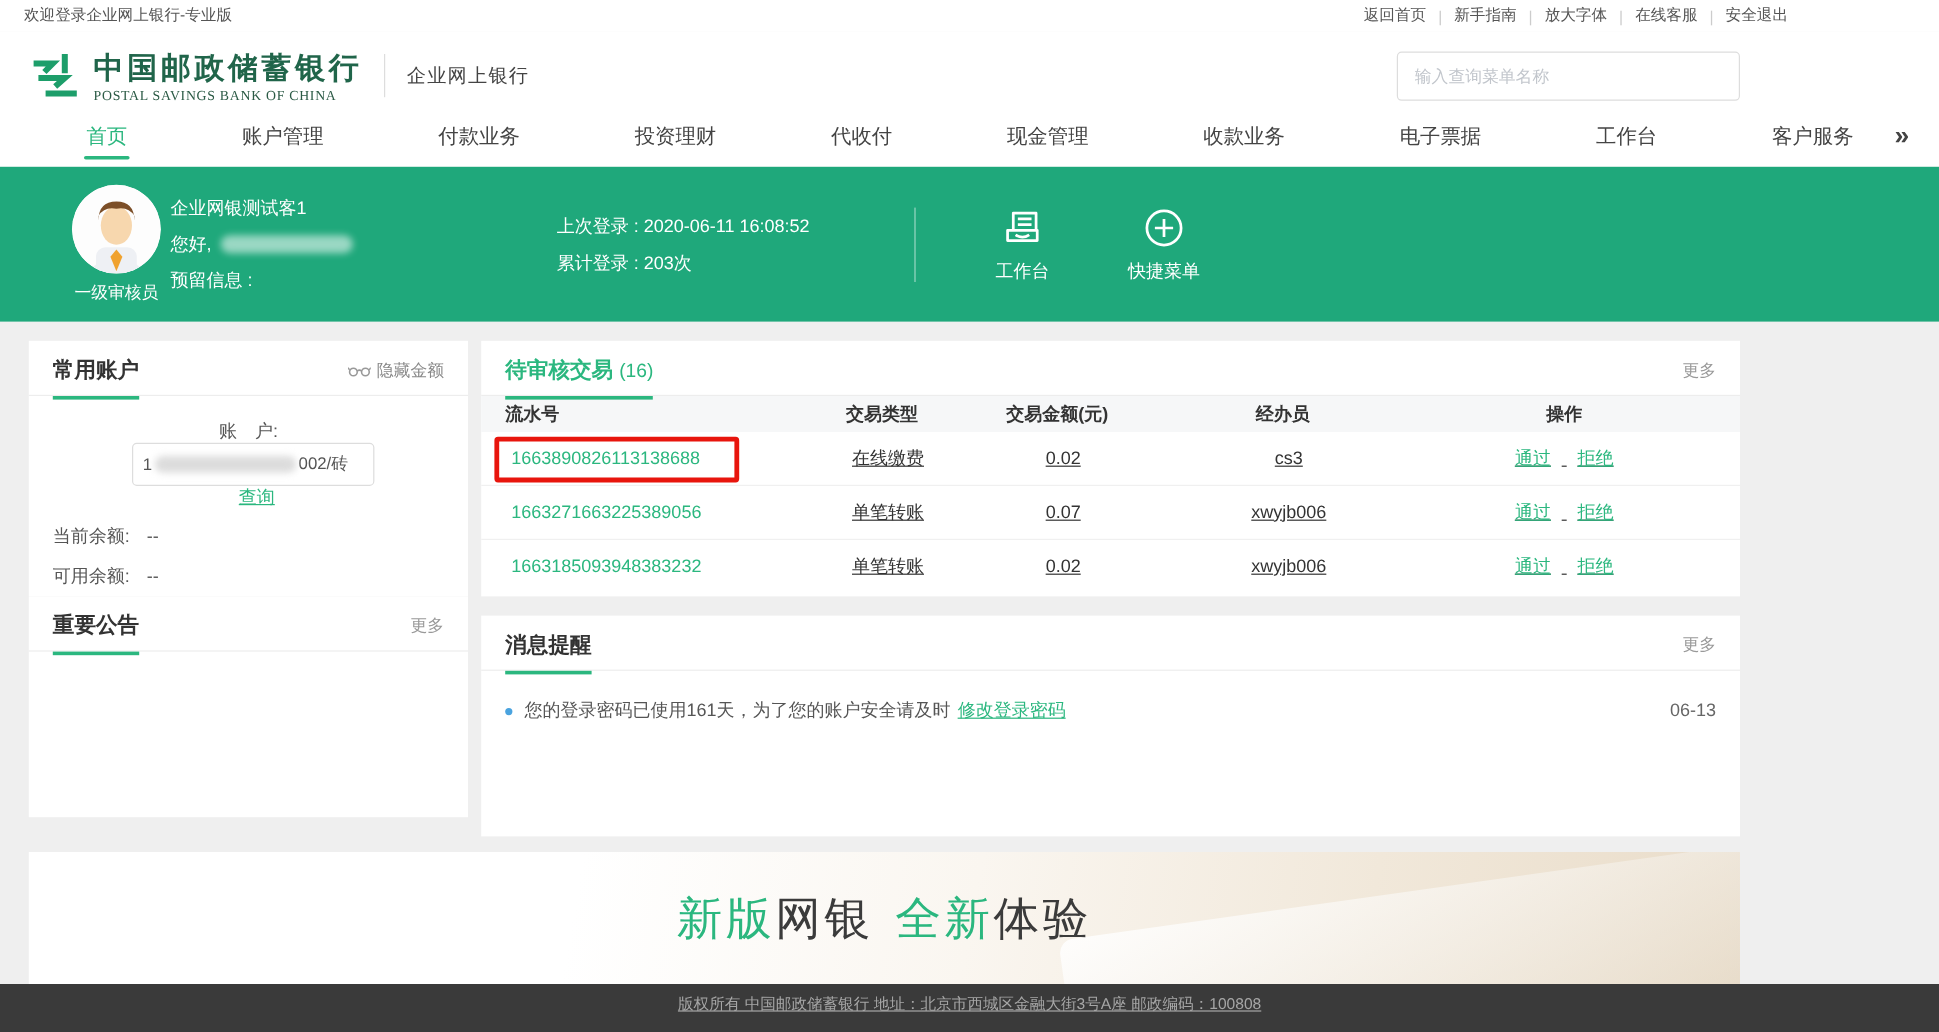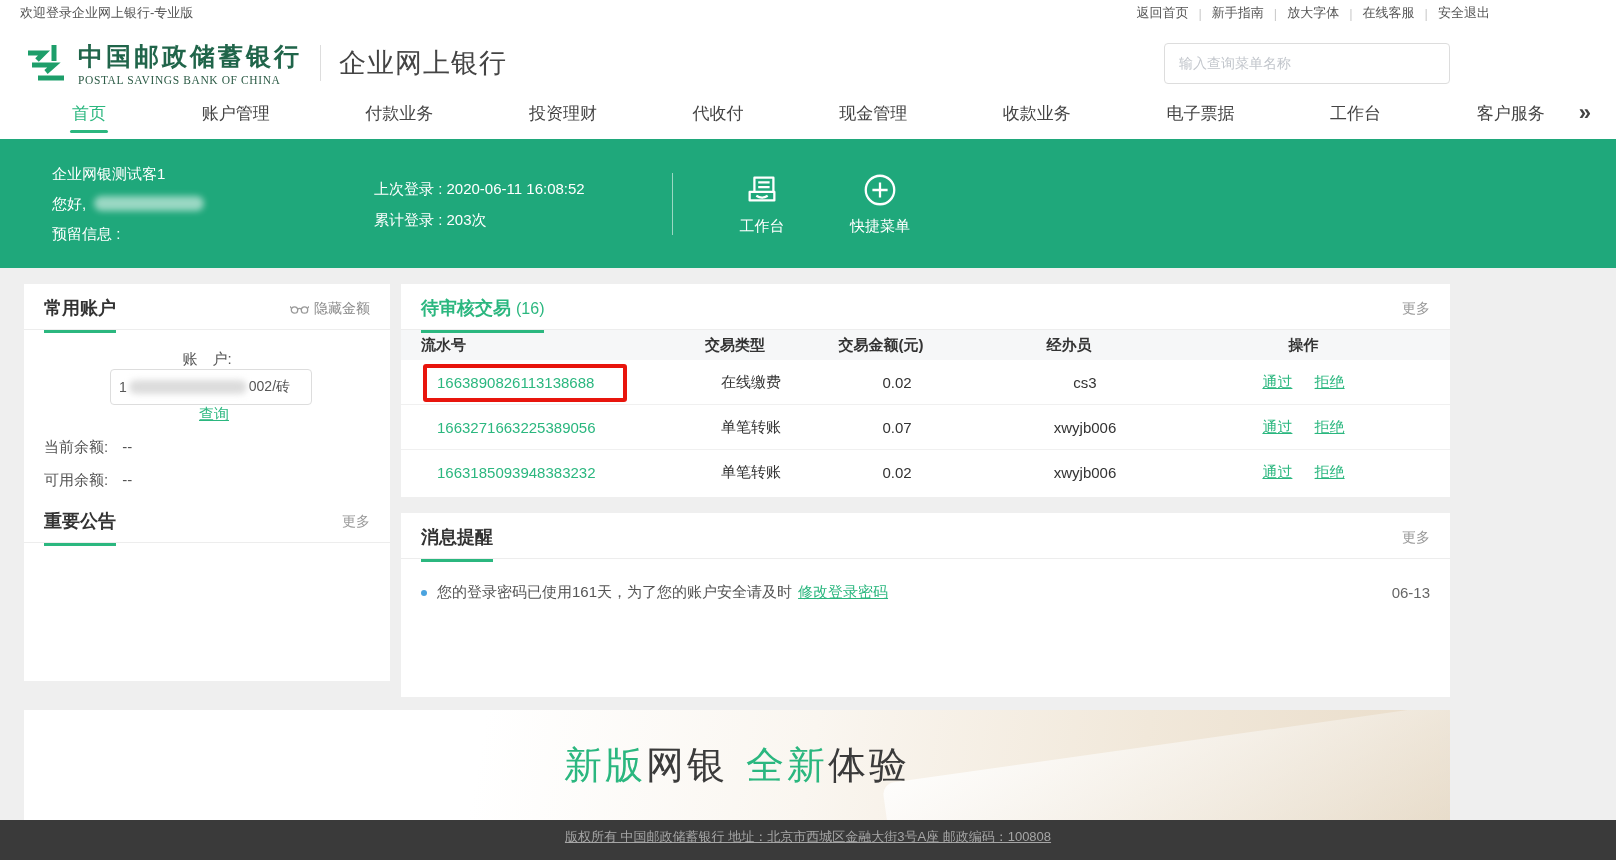--- a/index.html
+++ b/index.html
@@ -14,21 +14,21 @@
   .topbar-links a { color:#555; font-size:13px; }
   .topbar-links .sep { color:#ccc; margin:0 10px; }
 
   
   .header { height:74px; background:#fff; display:flex; align-items:center; padding:0 166px 0 24px; }
   .logo-mark { width:44px; height:44px; margin-right:10px; flex:0 0 auto; }
   .bank-names { display:flex; flex-direction:column; justify-content:center; }
   .bank-cn { font-size:25px; font-weight:bold; color:#20654a; letter-spacing:3px; font-family:"Liberation Serif","DejaVu Serif",serif; }
   .bank-en { font-size:11.5px; color:#2c5b46; letter-spacing:0.6px; font-family:"Liberation Serif","DejaVu Serif",serif; margin-top:1px; }
   .header-divider { width:1px; height:36px; background:#ddd; margin:0 18px; }
-  .product-name { font-size:27px; color:#444; letter-spacing:1px; }
+  .product-name { font-size:16px; color:#444; letter-spacing:1px; }
   .header-search { margin-left:auto; }
   .header-search input { width:286px; height:41px; border:1px solid #ddd; border-radius:4px; padding:0 14px;
                          font-size:14px; color:#333; outline:none; font-family:inherit; }
   .header-search input::placeholder { color:#c2c6cc; }
 
   
   .nav { height:39px; background:#fff; display:flex; align-items:flex-start; padding:2px 28px 0 72px; }
   .nav-tabs { display:flex; flex:1; justify-content:space-between; align-items:flex-start; }
   .nav-tab { font-size:17px; color:#444; cursor:pointer; padding-bottom:8px; position:relative; }
   .nav-tab.active { color:#2bb77f; }
@@ -78,21 +78,21 @@
   .bal-line { font-size:15px; color:#555; padding:14px 20px 0 20px; }
   .bal-line .val { margin-left:10px; }
   .detail-btn { margin:16px 0 0 20px; display:inline-block; border:1px solid #2bb77f; color:#2bb77f; background:#fff;
                 font-size:15px; padding:8px 18px; border-radius:4px; cursor:pointer; font-family:inherit; }
 
   
   .pending-panel { height:213px; }
   .ptable-head { display:grid; grid-template-columns:236px 144px 160px 216px 1fr; background:#f6f7f8;
                  height:30px; align-items:center; font-size:15px; font-weight:bold; color:#333; padding:0 20px; }
   .ptable-row { display:grid; grid-template-columns:236px 144px 160px 216px 1fr; height:45px; align-items:center;
-                font-size:15px; color:#333; padding:0 36px; border-bottom:1px solid #f0f0f0; }
+                font-size:15px; color:#333; padding:0 25px; border-bottom:1px solid #f0f0f0;text-decoration:underline; }
   .ptable-row:last-child { border-bottom:none; }
   .c-type-h, .c-type { text-align:left;margin-left:48px; }
   .c-amt-h, .c-amt, .c-op-h, .c-op, .c-act-h, .c-act { text-align:center; }
   .serial-link { color:#2bb77f; font-size:15px; position:relative; display:inline-block; }
   .highlight-box { position:absolute; left:-14px; top:-10px; width:204px; height:38px;
                    border:4px solid #e8150d; border-radius:3px; pointer-events:none; }
   .act-link { color:#2bb77f; font-size:15px; text-decoration:underline; margin:0 9px; }
 
   
   .notice-panel, .message-panel { height:184px; }
@@ -164,20 +164,33 @@
     <span class="nav-tab">现金管理</span>
     <span class="nav-tab">收款业务</span>
     <span class="nav-tab">电子票据</span>
     <span class="nav-tab">工作台</span>
     <span class="nav-tab">客户服务</span>
   </div>
   <span class="nav-more">»</span>
 </div>
 
 <div class="banner">
+  <div class="avatar-wrap">
+    <div class="avatar">
+      <svg viewBox="0 0 74 74" width="74" height="74">
+        <circle cx="37" cy="37" r="37" fill="#fdfdfd"></circle>
+        <path d="M12 74 Q37 46 62 74 Z" fill="#eef0f4"></path>
+        <rect x="20" y="52" width="34" height="22" rx="8" fill="#eef0f4"></rect>
+        <polygon points="37,54 32,60 37,72 42,60" fill="#f0a22f"></polygon>
+        <ellipse cx="37" cy="34" rx="13" ry="16" fill="#f7d7ae"></ellipse>
+        <path d="M22 30 Q22 14 37 14 Q52 14 52 30 L52 26 Q47 18 37 20 Q27 18 22 26 Z" fill="#7c4f28"></path>
+      </svg>
+    </div>
+    <span class="avatar-role">一级审核员</span>
+  </div>
   <div class="user-block">
     <div class="line cname">企业网银测试客1</div>
     <div class="line">
       <span>您好,</span>
       <span class="redacted"></span>
     </div>
     <div class="line">预留信息 :</div>
   </div>
   <div class="login-block">
     <div class="line">上次登录 : 2020-06-11 16:08:52</div>

